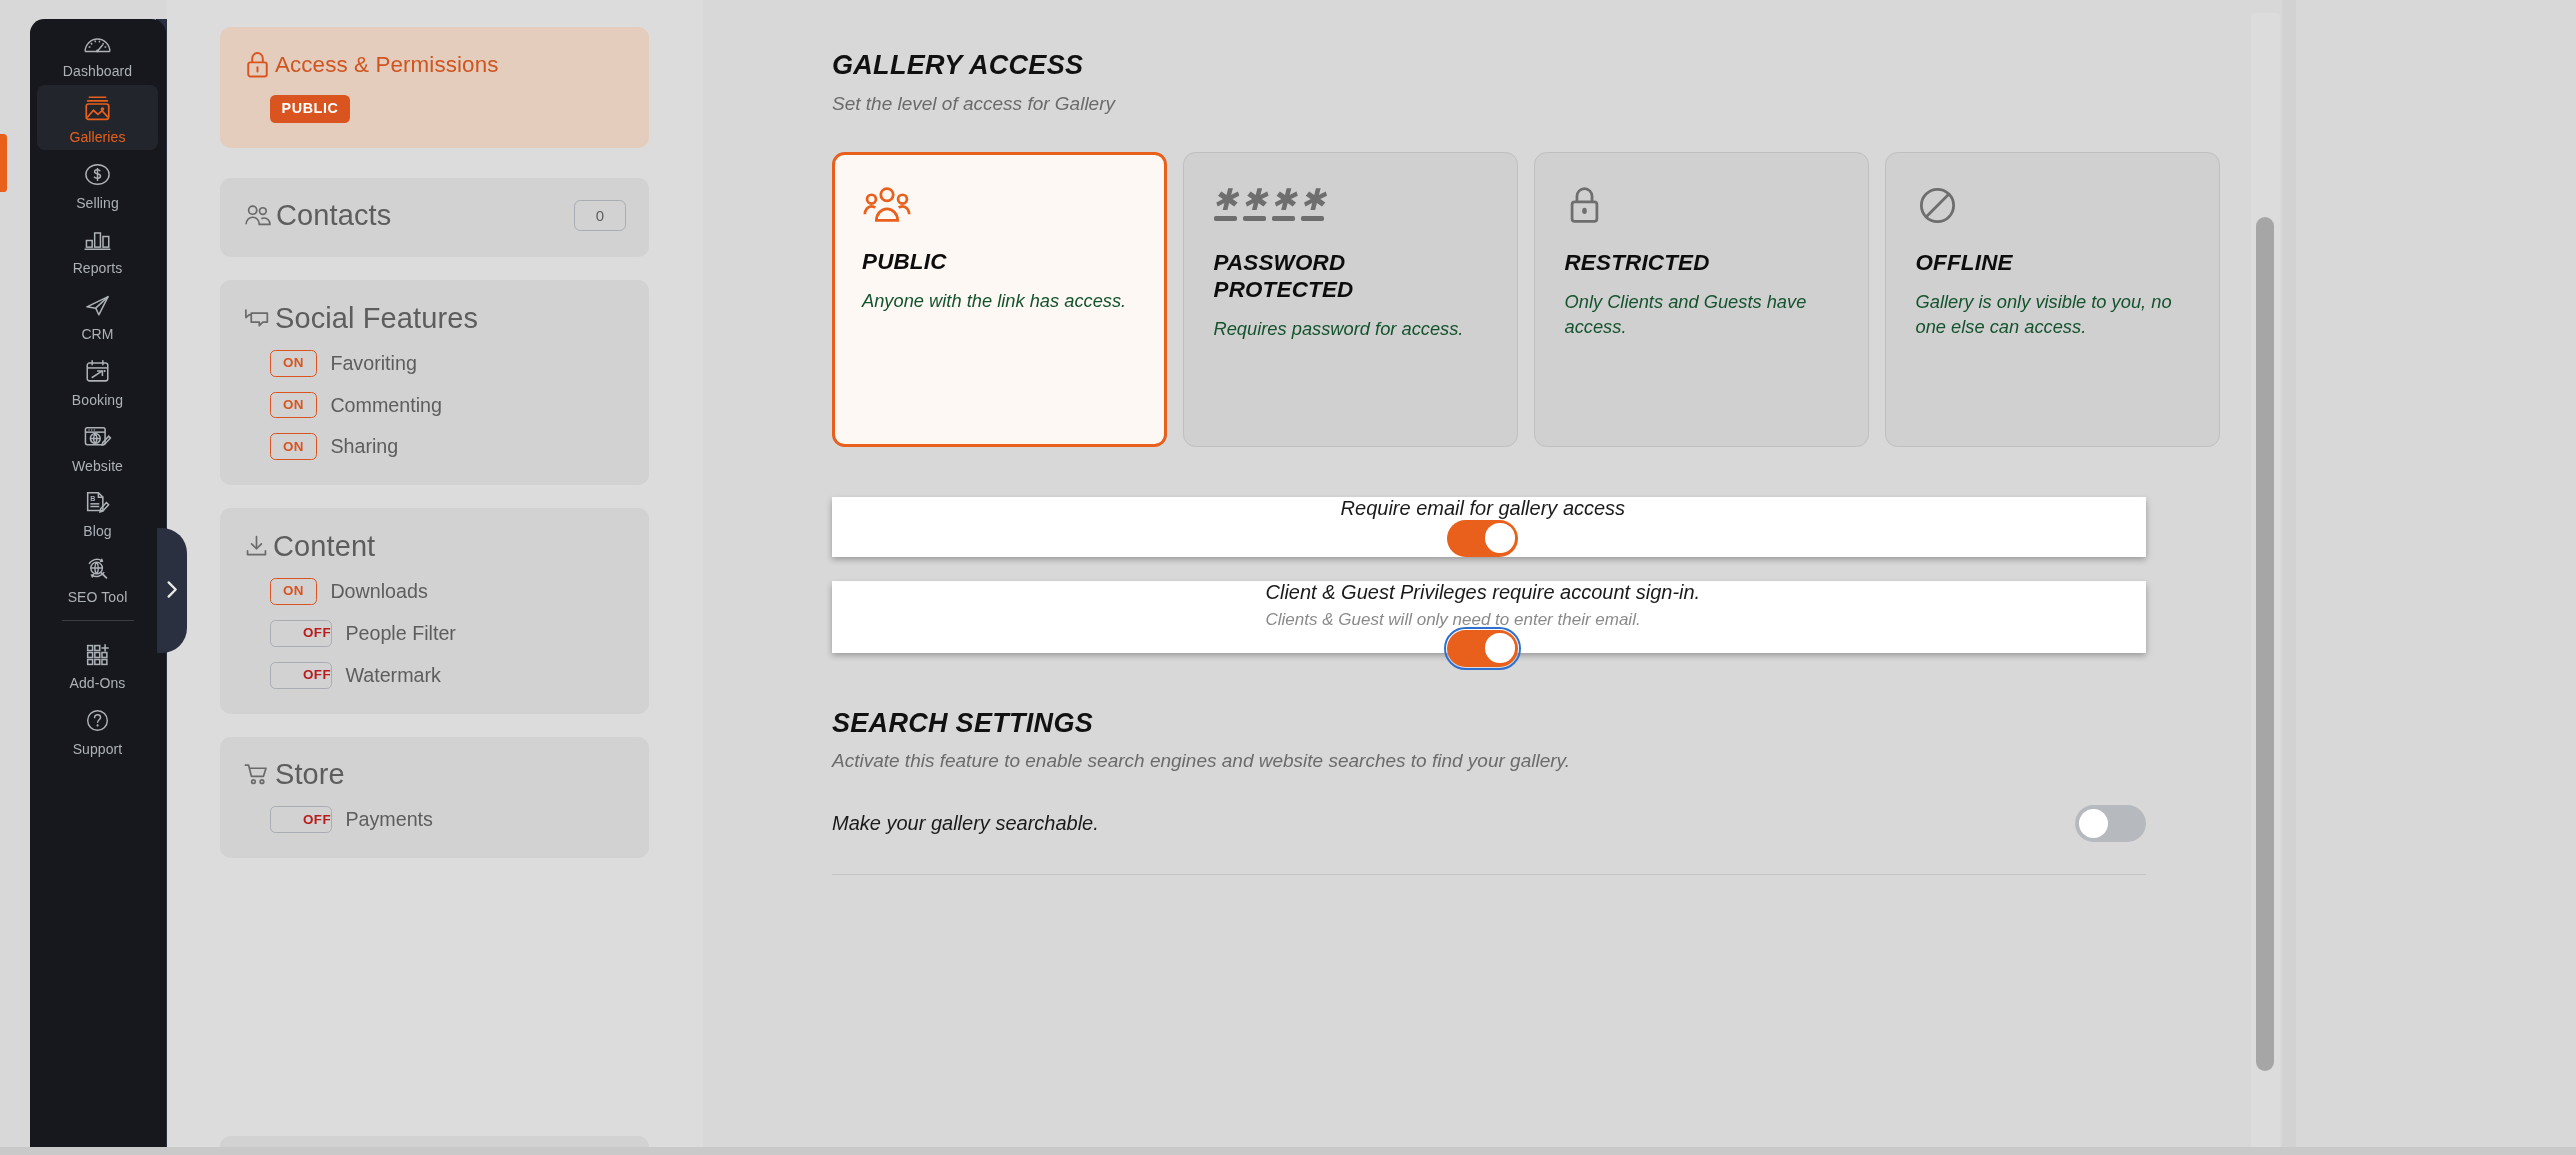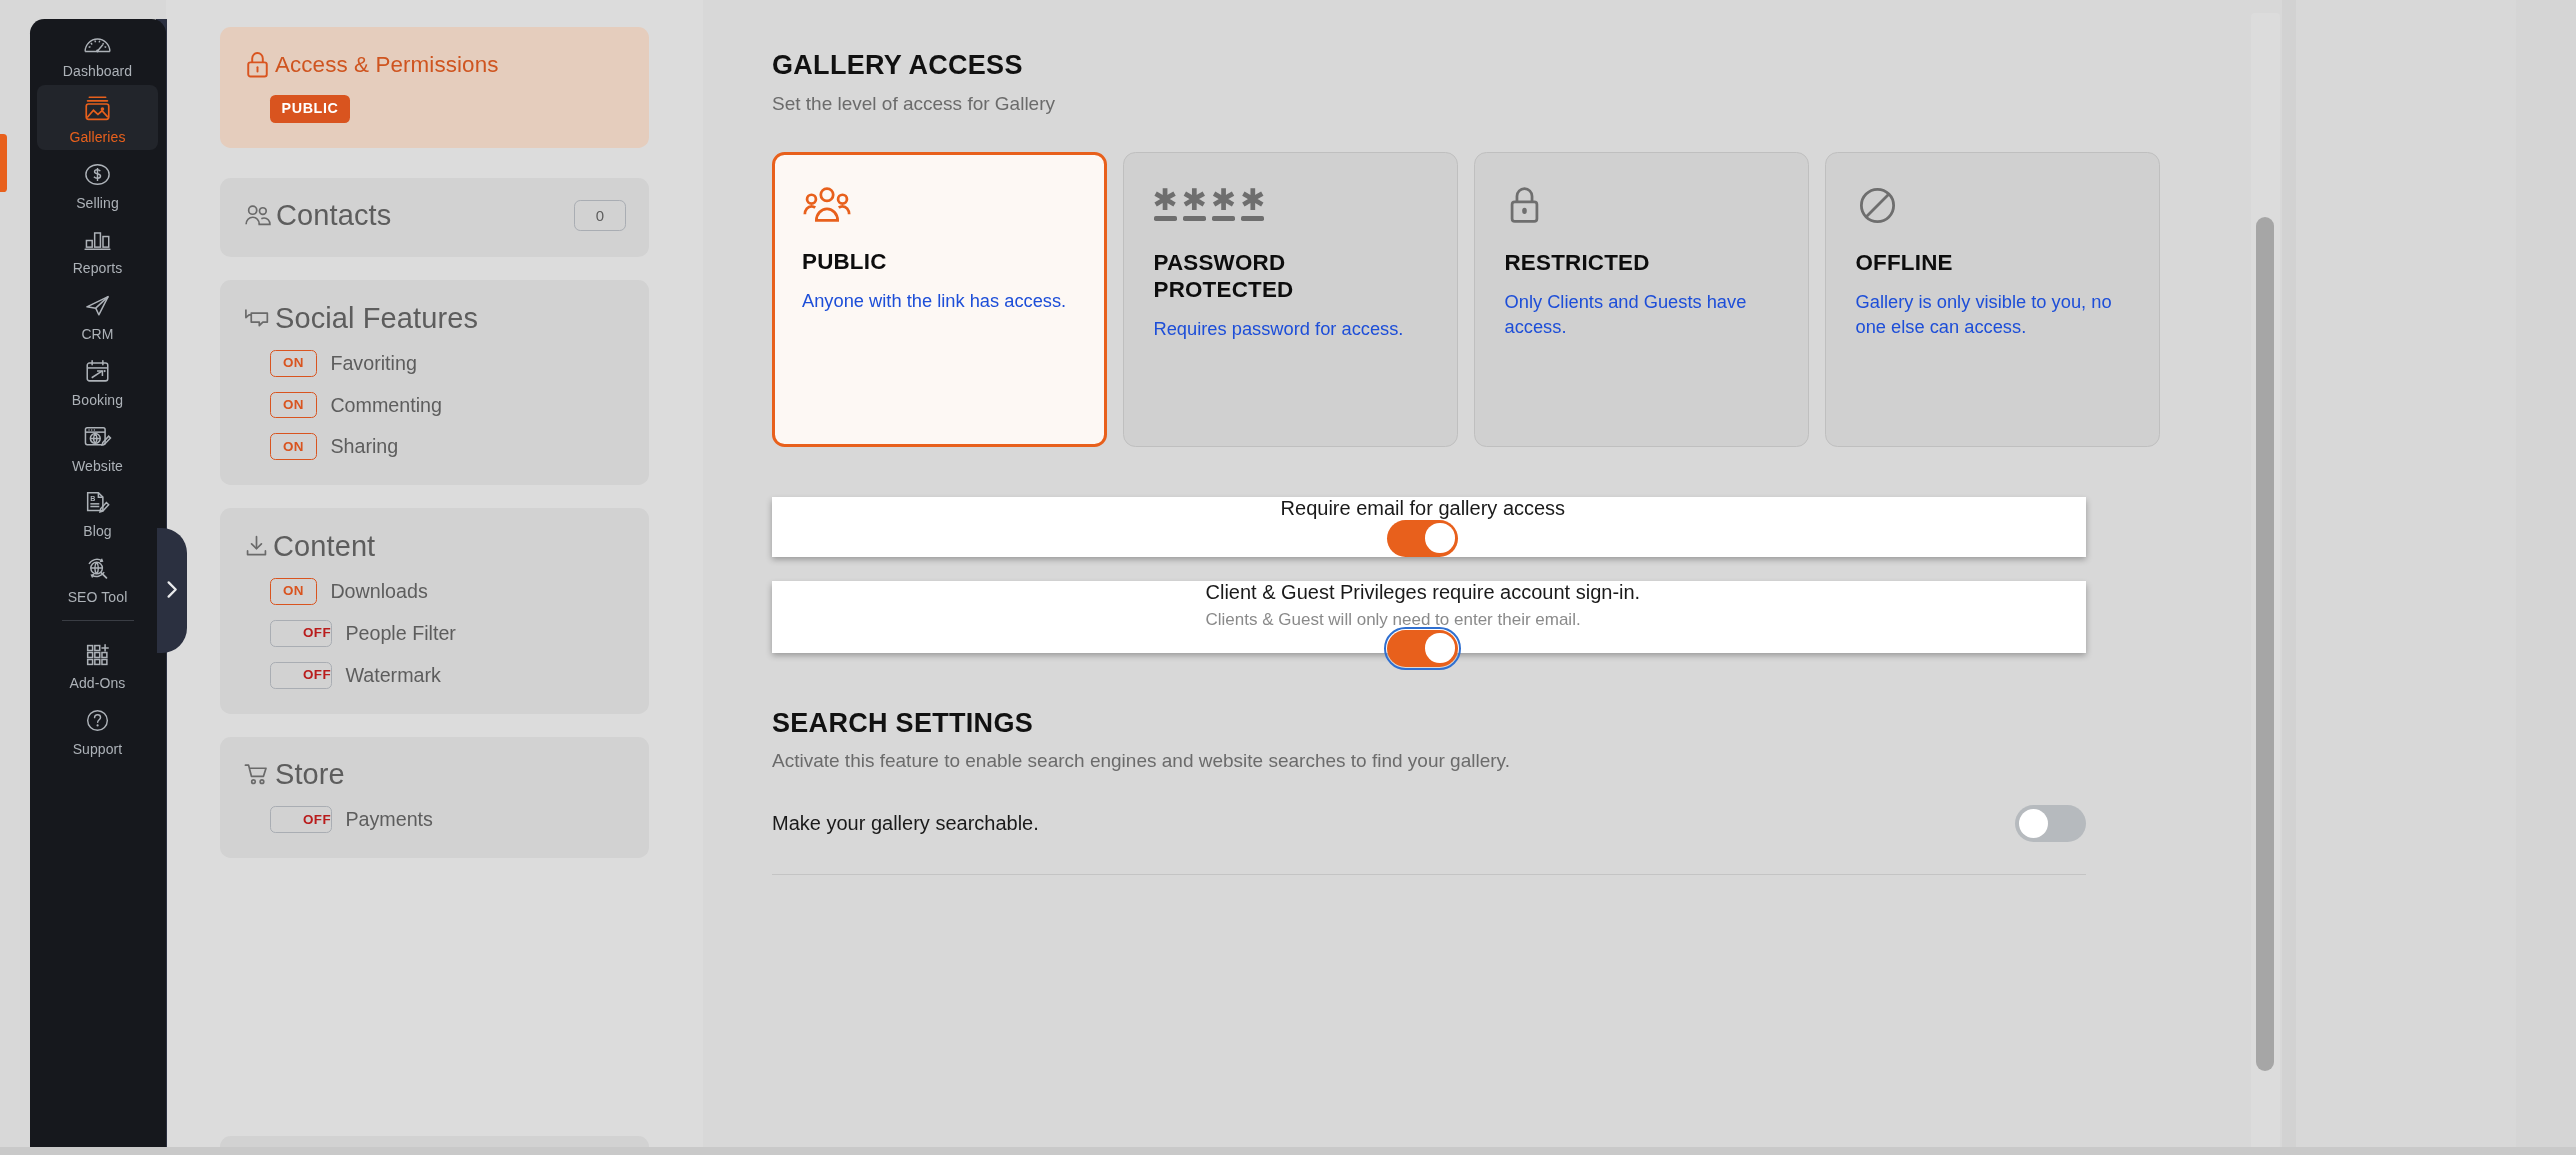--- a/index.html
+++ b/index.html
@@ -171,26 +171,27 @@
     width: 429px;
     height: 54px;
     background: #d2d2d2;
     border-radius: 10.7px;
     z-index: 21;
   }
 
   
   #main {
     position: absolute;
-    left: 677px; top: 0;
+    left: 737px; top: 0;
     width: 1839px; height: 1156px;
     background: #d8d8d8;
     padding: 50px 0 0 95px;
     z-index: 10;
     overflow: hidden;
+    font-style: italic;
   }
   .sec-title {
     font-size: 27px;
     font-weight: bold;
     color: #111;
     letter-spacing: 0.3px;
   }
   .sec-sub {
     margin-top: 11.6px;
     font-size: 19px;
@@ -224,21 +225,21 @@
     margin-top: 19.7px;
     font-size: 22.4px;
     font-weight: bold;
     color: #0d0d0d;
     letter-spacing: 0.2px;
     line-height: 1.18;
   }
   .acard .a-desc {
     margin-top: 12.5px;
     font-size: 18.3px;
-    color: #1d4ed8;
+    color: #14532d;
     line-height: 1.38;
   }
 
   
   .pw-icon { display:flex; gap: 6.3px; align-items:flex-end; }
   .pw-ch {
     width: 23px;
     display: flex; flex-direction: column; align-items: center;
   }
   .pw-ch .star { font-size: 30px; line-height: 19.7px; color:#6e6e6e; }

